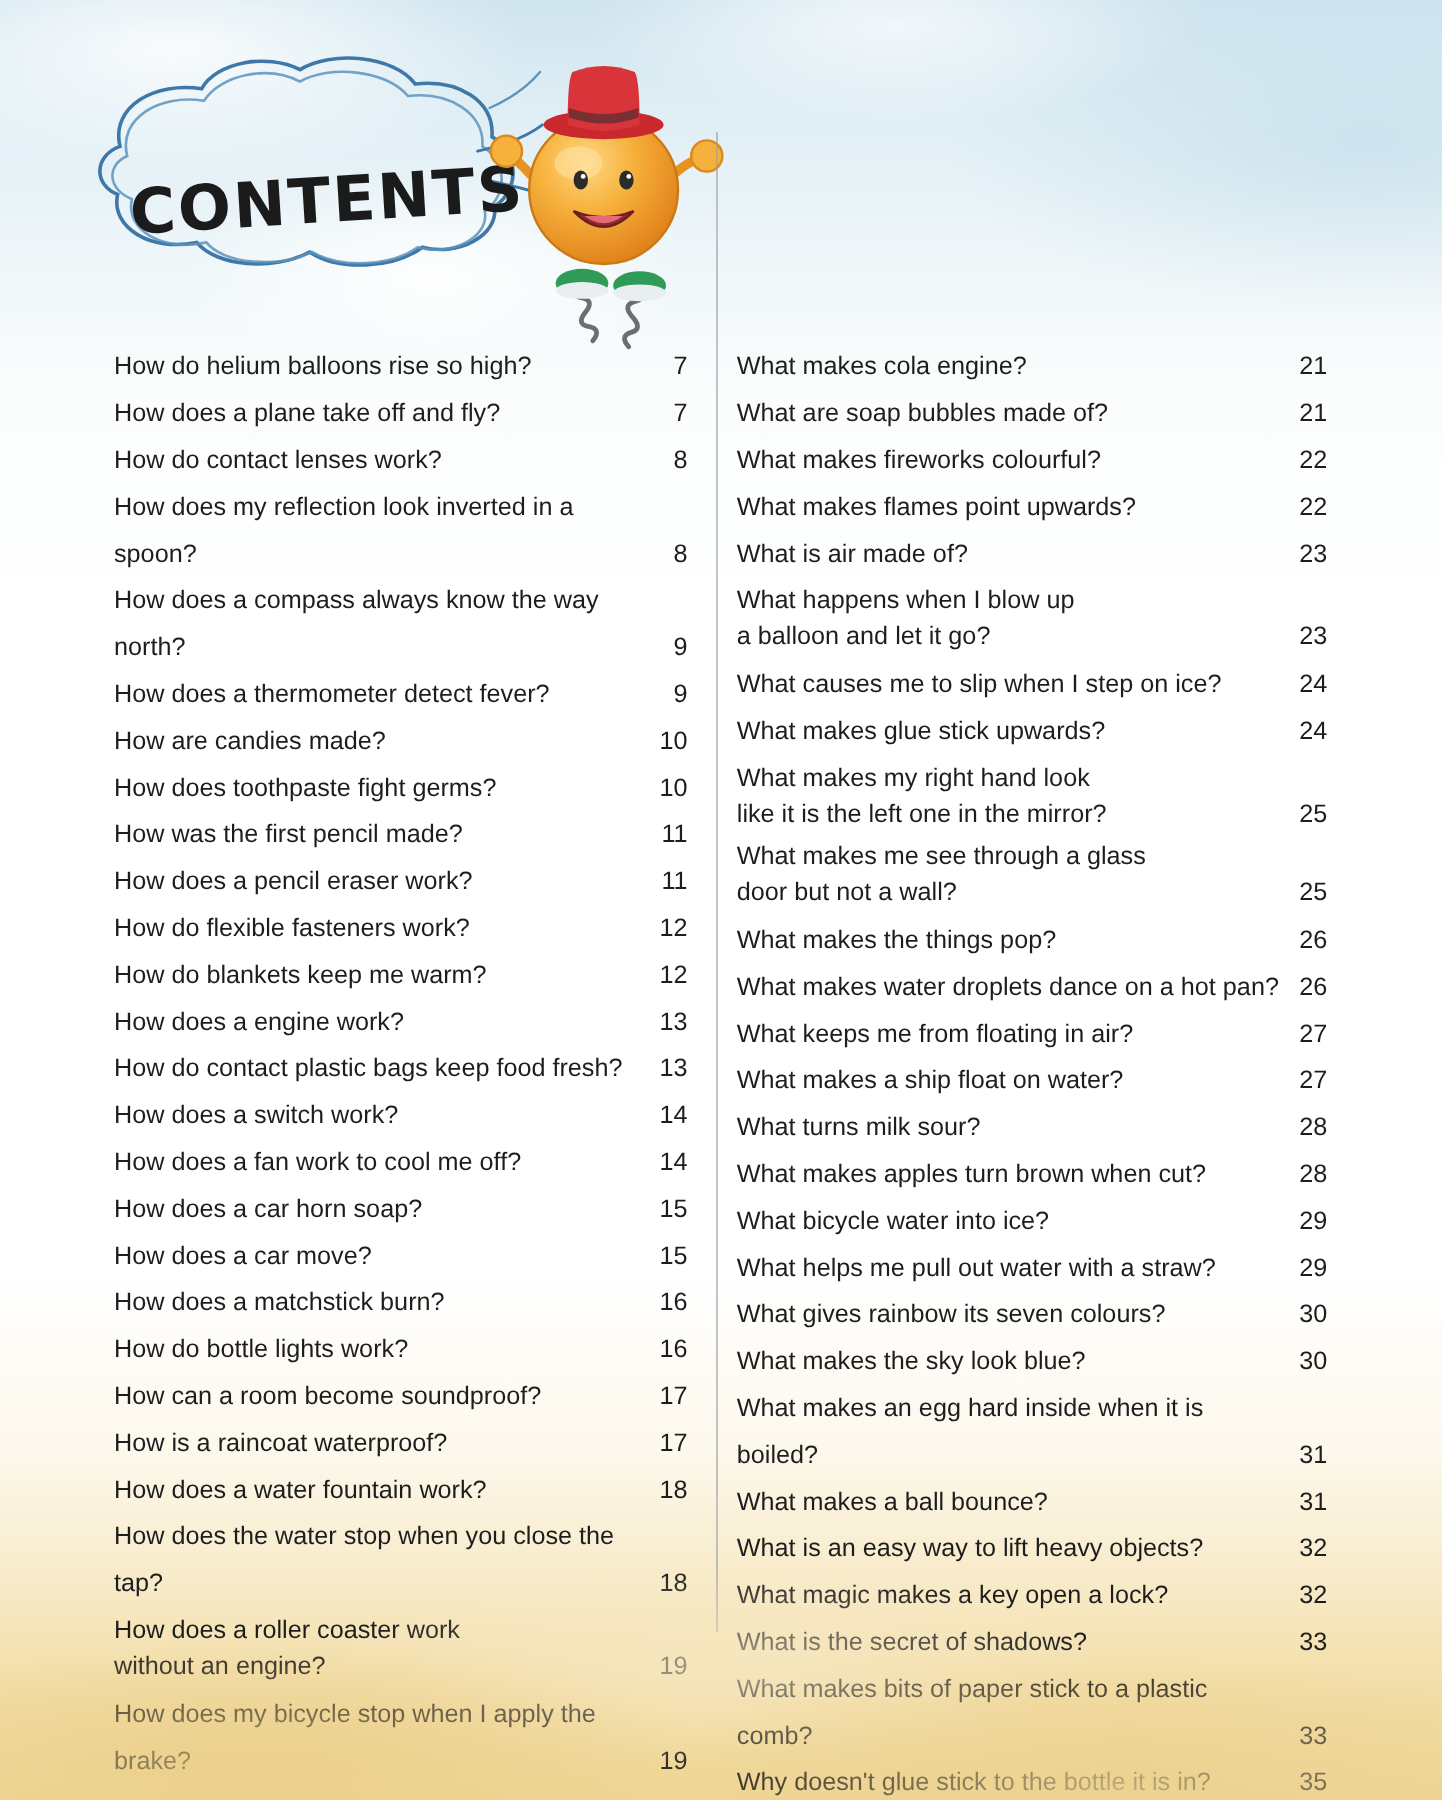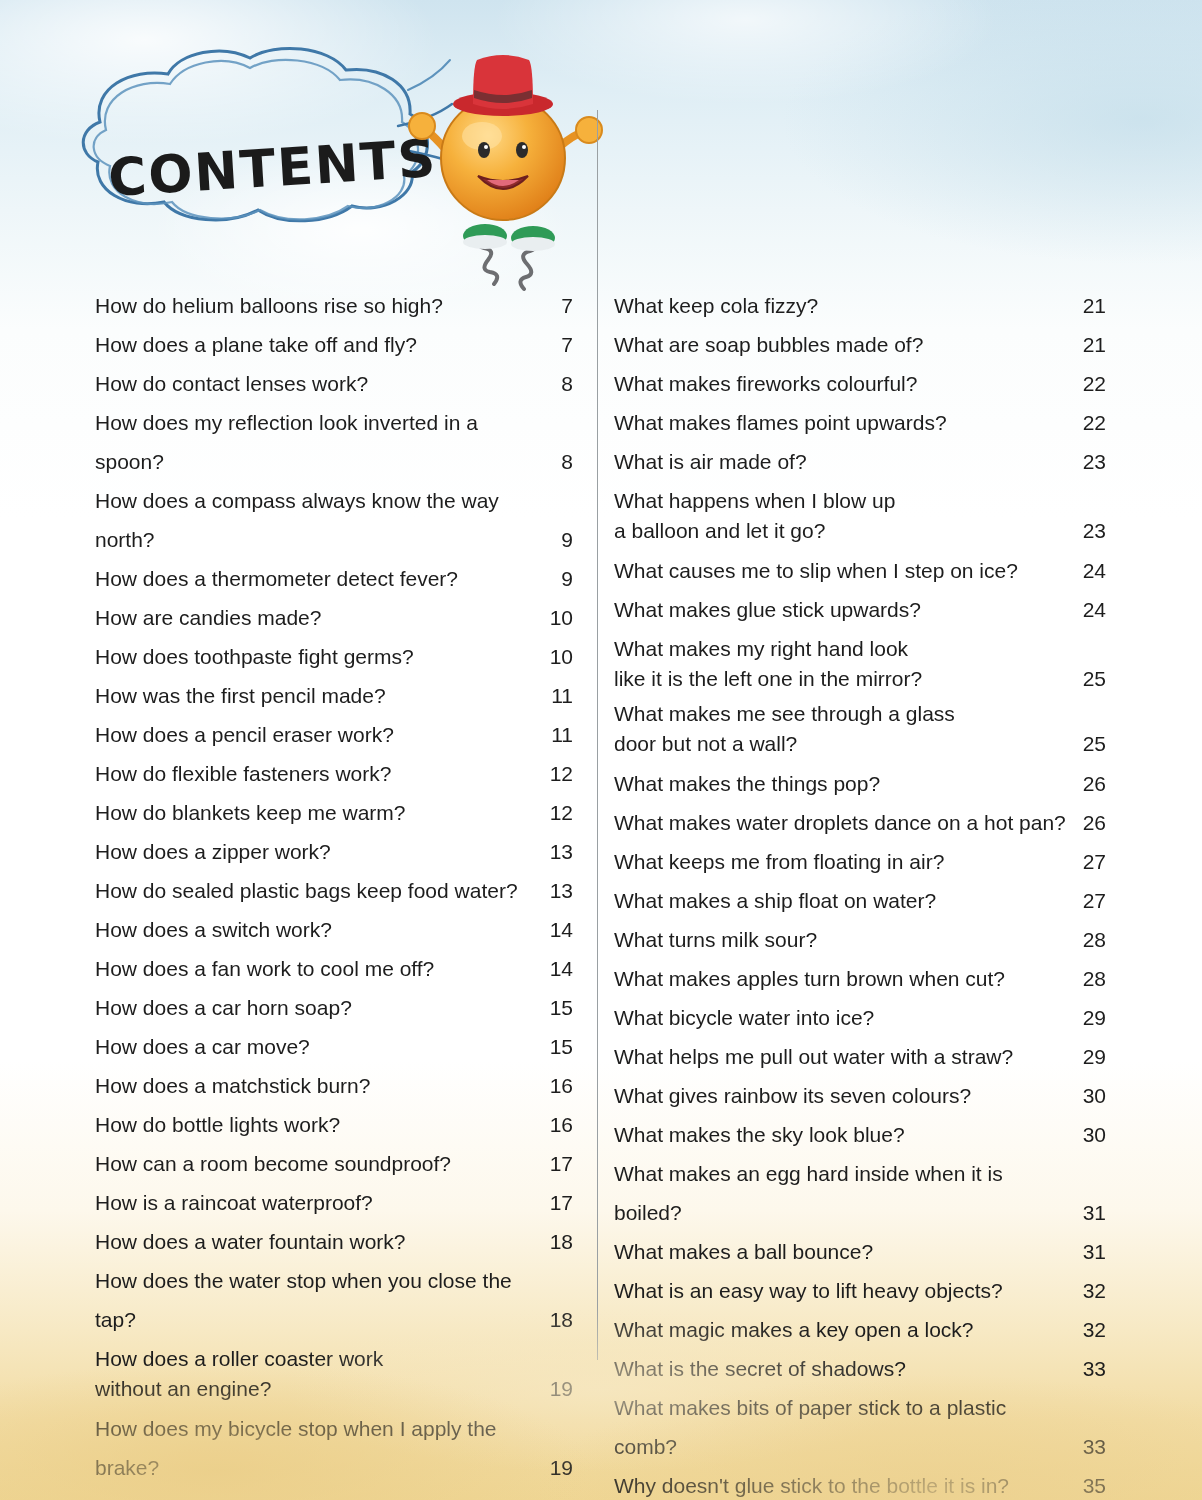--- a/index.html
+++ b/index.html
@@ -239,25 +239,25 @@
       </div>
       <div class="toc-row">
         <span class="t">How do flexible fasteners work?</span>
         <span class="p">12</span>
       </div>
       <div class="toc-row">
         <span class="t">How do blankets keep me warm?</span>
         <span class="p">12</span>
       </div>
       <div class="toc-row">
-        <span class="t">How does a zipper work?</span>
+        <span class="t">How does a engine work?</span>
         <span class="p">13</span>
       </div>
       <div class="toc-row">
-        <span class="t">How do sealed plastic bags keep food water?</span>
+        <span class="t">How do contact plastic bags keep food fresh?</span>
         <span class="p">13</span>
       </div>
       <div class="toc-row">
         <span class="t">How does a switch work?</span>
         <span class="p">14</span>
       </div>
       <div class="toc-row">
         <span class="t">How does a fan work to cool me off?</span>
         <span class="p">14</span>
       </div>
@@ -298,21 +298,21 @@
 without an engine?</span>
         <span class="p">19</span>
       </div>
       <div class="toc-row">
         <span class="t">How does my bicycle stop when I apply the brake?</span>
         <span class="p">19</span>
       </div>
     </div>
   <div id="col-right" class="toc-col">
       <div class="toc-row">
-        <span class="t">What keep cola fizzy?</span>
+        <span class="t">What makes cola engine?</span>
         <span class="p">21</span>
       </div>
       <div class="toc-row">
         <span class="t">What are soap bubbles made of?</span>
         <span class="p">21</span>
       </div>
       <div class="toc-row">
         <span class="t">What makes fireworks colourful?</span>
         <span class="p">22</span>
       </div>

